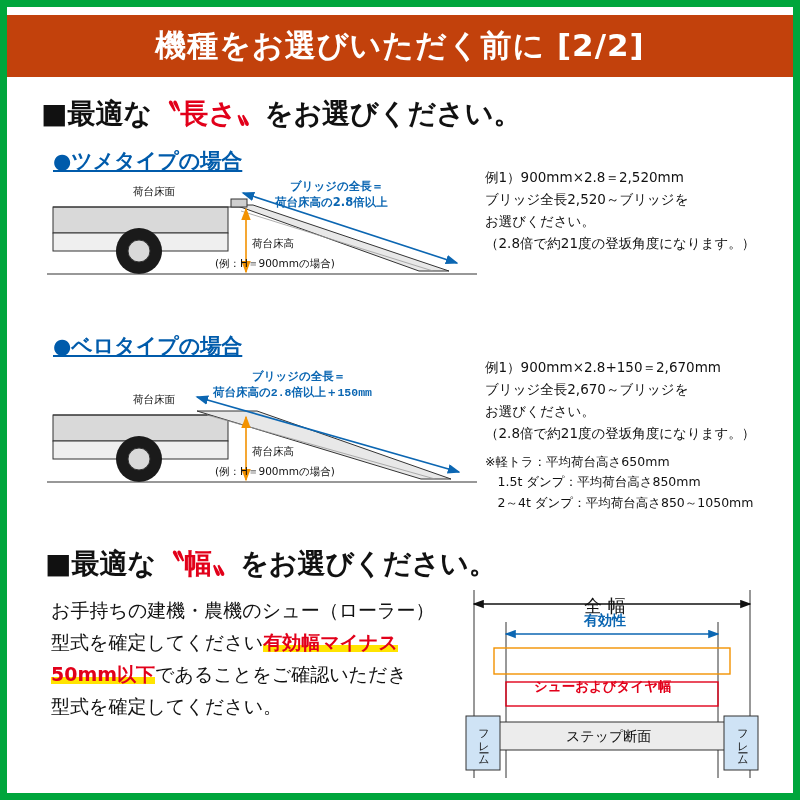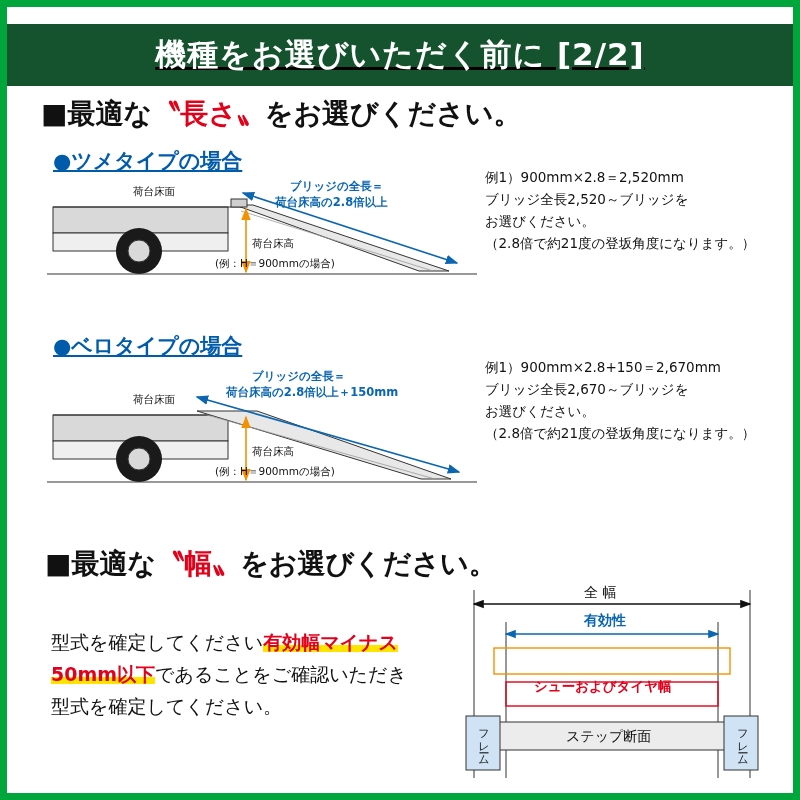--- a/index.html
+++ b/index.html
@@ -11,23 +11,23 @@
   }
   .page{
     position:relative;
     width:800px;height:800px;
     box-sizing:border-box;
     border:7px solid #00a63c;
     background:#fff;
   }
   
   .header{
-    position:absolute;left:0;top:17px;width:786px;height:62px;
-    background:#14532d;
-    display:flex;align-items:center;justify-content:center;text-decoration:underline;
+    position:absolute;left:0;top:8px;width:786px;height:62px;
+    background:#c2410c;
+    display:flex;align-items:center;justify-content:center;
   }
   .header-title{
     color:#ffffff;
     font-size:31px;
     font-weight:bold;
     letter-spacing:1px;
     white-space:nowrap;
   }
   
   .sec-head{
@@ -114,20 +114,23 @@
   <div class="sub-head sub-2">●ベロタイプの場合</div>
 
   <div class="rtext rtext-1">例1）900mm×2.8＝2,520mm
 ブリッジ全長2,520～ブリッジを
 お選びください。
 （2.8倍で約21度の登坂角度になります。）</div>
   <div class="rtext rtext-2">例1）900mm×2.8+150＝2,670mm
 ブリッジ全長2,670～ブリッジを
 お選びください。
 （2.8倍で約21度の登坂角度になります。）</div>
+  <div class="rtext-small">※軽トラ：平均荷台高さ650mm
+　1.5t ダンプ：平均荷台高さ850mm
+　2～4t ダンプ：平均荷台高さ850～1050mm</div>
 
   <div class="diagram dg1">
     <svg width="430" height="130" viewBox="0 0 430 130">
 
       <rect x="6" y="28" width="175" height="26" fill="#d9d9d9" stroke="#333" stroke-width="1"></rect>
       <rect x="6" y="54" width="175" height="18" fill="#efefef" stroke="#333" stroke-width="1"></rect>
       <line x1="6" y1="28" x2="181" y2="28" stroke="#333" stroke-width="1.2"></line>
 
       <line x1="181" y1="28" x2="196" y2="28" stroke="#333" stroke-width="1"></line>
 
@@ -191,31 +194,31 @@
         <marker id="oarrE2" markerWidth="8" markerHeight="8" refX="7" refY="3" orient="auto">
           <path d="M0,0 L8,3 L0,6 z" fill="#f39200"></path>
         </marker>
         <marker id="oarrS2" markerWidth="8" markerHeight="8" refX="1" refY="3" orient="auto">
           <path d="M8,0 L0,3 L8,6 z" fill="#f39200"></path>
         </marker>
       </defs>
     </svg>
     <div class="lbl" style="left:86px;top:26px;">荷台床面</div>
     <div class="lbl lbl-blue" style="left:205px;top:2px;">ブリッジの全長＝</div>
-    <div class="lbl lbl-blue" style="left:179px;top:18px;">荷台床高の2.8倍以上＋150mm</div>
+    <div class="lbl lbl-blue" style="left:166px;top:18px;font-family:Liberation Mono, monospace;">荷台床高の2.8倍以上＋150mm</div>
     <div class="lbl" style="left:205px;top:78px;">荷台床高</div>
     <div class="lbl" style="left:168px;top:98px;">(例：H＝900mmの場合)</div>
   </div>
 
   <div class="sec-head sec-head-2">
     <span class="sq">■</span><span>最適な</span><span class="red">〝幅〟</span><span>をお選びください。</span>
   </div>
 
   <div class="wpara">
-    <br>
+    <span>お手持ちの建機・農機のシュー（ローラー）</span><br>
     <span>型式を確定してください</span><span class="hl">有効幅マイナス</span><br>
     <span class="hl">50mm以下</span><span>であることをご確認いただき</span><br>
     <span>型式を確定してください。</span>
   </div>
 
   <div class="diagram dg3">
     <svg width="300" height="205" viewBox="0 0 300 205">
 
       <line x1="12" y1="8" x2="12" y2="196" stroke="#333" stroke-width="1"></line>
       <line x1="288" y1="8" x2="288" y2="196" stroke="#333" stroke-width="1"></line>
@@ -252,21 +255,21 @@
           <path d="M8,0 L0,3 L8,6 z" fill="#0b66b2"></path>
         </marker>
         <marker id="oE" markerWidth="8" markerHeight="8" refX="7" refY="3" orient="auto">
           <path d="M0,0 L8,3 L0,6 z" fill="#f39200"></path>
         </marker>
         <marker id="oS" markerWidth="8" markerHeight="8" refX="1" refY="3" orient="auto">
           <path d="M8,0 L0,3 L8,6 z" fill="#f39200"></path>
         </marker>
       </defs>
     </svg>
-    <div class="lbl" style="left:122px;top:2px;font-size:14px;">全  幅</div>
+    <div class="lbl" style="left:122px;top:12px;font-size:18px;">全  幅</div>
     <div class="lbl lbl-blue" style="left:122px;top:30px;font-size:14px;">有効性</div>
     <div class="lbl" style="left:72px;top:70px;font-size:13.5px;color:#e2001a;font-weight:bold;margin-top:26px;">シューおよびタイヤ幅</div>
     <div class="lbl" style="left:104px;top:146px;font-size:14px;">ステップ断面</div>
     <div class="lbl" style="left:13px;top:140px;font-size:11px;writing-mode:vertical-rl;">フレーム</div>
     <div class="lbl" style="left:272px;top:140px;font-size:11px;writing-mode:vertical-rl;">フレーム</div>
   </div>
 
 </div>
 
 </body></html>

